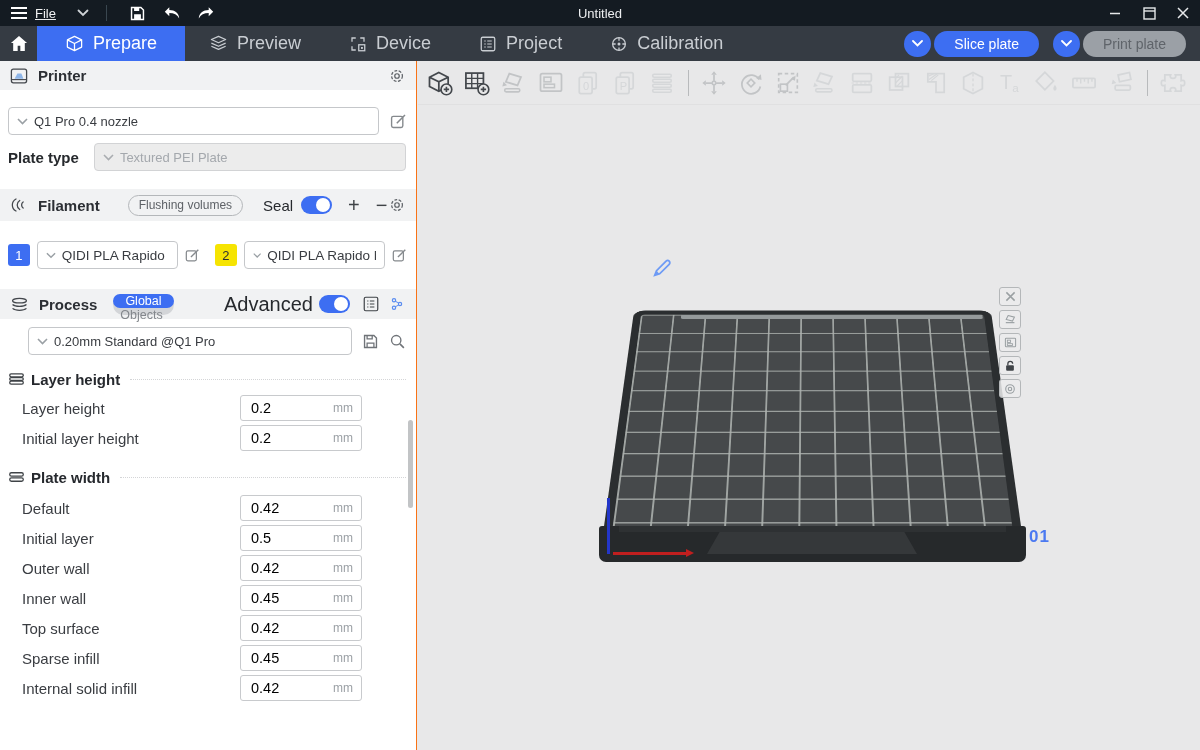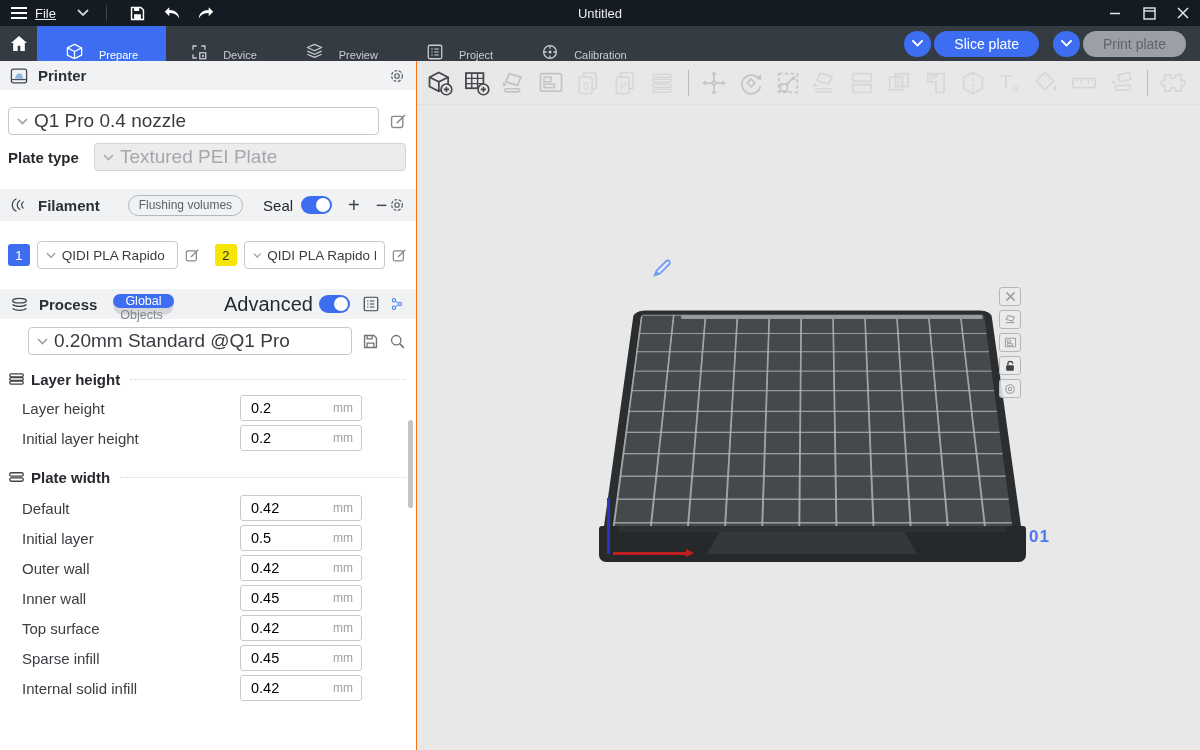--- a/index.html
+++ b/index.html
@@ -14,35 +14,35 @@
   .menu-btn .lbl { font-size:13px; color:#f0f1f2; }
   .tb-sep { width:1px; height:16px; background:#3a4750; margin:0 14px 0 6px; }
   .tb-ic { display:flex; align-items:center; justify-content:center; width:34px; height:100%; }
   .tb-title { position:absolute; left:0; right:0; text-align:center; font-size:13px; color:#eceef0; pointer-events:none; }
   .tb-right { position:absolute; right:0; top:0; height:26px; display:flex; }
   .win-btn { width:34px; height:26px; display:flex; align-items:center; justify-content:center; }
 
   
   .navbar { position:absolute; left:0; top:26px; width:1200px; height:35px; background:#353b43; display:flex; align-items:stretch; }
   .home-btn { width:37px; display:flex; align-items:center; justify-content:center; }
-  .nav-tab { display:flex; align-items:flex-end; gap:15px; padding:0 24px; color:#c9cdd2; font-size:11px; }
+  .nav-tab { display:flex; align-items:center; gap:9px; padding:0 24px; color:#c9cdd2; font-size:18px; }
   .nav-tab.active { background:#3d6ef2; color:#fff; padding:0 28px; }
   .nav-spacer { flex:1; }
   .split-btn { display:flex; align-items:center; gap:3px; margin-right:14px; align-self:center; }
   .chev-pill { width:27px; height:26px; border-radius:13px; background:#3d6ef2; display:flex; align-items:center; justify-content:center; }
   .main-pill { height:26px; border-radius:13px; padding:0 20px; display:flex; align-items:center; font-size:14px; }
   .main-pill.blue { background:#3d6ef2; color:#fff; }
   .main-pill.grey { background:#9ba0a6; color:#5f646a; }
 
   
   .panel { position:absolute; left:0; top:61px; width:417px; height:689px; background:#ffffff; border-right:1px solid #f97316; overflow:hidden; }
   .sec-head { display:flex; align-items:center; background:#f1f2f3; height:29px; padding:0 10px; }
   .sec-head .ttl { font-size:15px; font-weight:600; color:#2c2f34; margin-left:10px; }
   .flexfill { flex:1; }
-  .combo { display:flex; align-items:center; height:28px; border:1px solid #c5c7ca; border-radius:4px; background:#fff; padding:0 8px; gap:6px; font-size:19px; color:#393c41; overflow:hidden; white-space:nowrap; }
+  .combo { display:flex; align-items:center; height:28px; border:1px solid #c5c7ca; border-radius:4px; background:#fff; padding:0 8px; gap:6px; font-size:13px; color:#393c41; overflow:hidden; white-space:nowrap; }
   .combo.disabled { background:#ececec; border-color:#d2d3d5; color:#a4a8ad; }
   .row { display:flex; align-items:center; }
   .pill-outline { border:1px solid #b4b7ba; border-radius:11px; height:21px; display:flex; align-items:center; padding:0 10px; font-size:12px; color:#5e6267; }
   .toggle { width:31px; height:18px; border-radius:9px; background:#3d6ef2; position:relative; }
   .toggle .knob { position:absolute; right:2px; top:2px; width:14px; height:14px; border-radius:50%; background:#fff; }
   .seg { background:#d3d5d8; border-radius:11px; height:21px; display:flex; align-items:center; }
   .seg .on { background:#3d6ef2; color:#fff; border-radius:11px; height:21px; display:flex; align-items:center; padding:0 12px; font-size:12.5px; }
   .seg .off { color:#83878c; font-size:12.5px; padding:0 10px 0 6px; }
   .slot-num { width:22px; height:22px; border-radius:3px; display:flex; align-items:center; justify-content:center; font-size:13px; }
   .ptabs { display:flex; align-items:flex-end; padding:0 12px; gap:0; margin-top:14px; }
@@ -159,35 +159,35 @@
     <div class="nav-tab active">
       <span>
           <svg width="19" height="19" viewBox="0 0 24 24">
             <path d="M12 3 21 7.5 12 12 3 7.5Z M3 7.5V16.5L12 21l9-4.5V7.5 M12 12v9" fill="none" stroke="#fff" stroke-width="1.6" stroke-linejoin="round"></path>
           </svg>
         </span>
       <span>Prepare</span>
     </div>
     <div class="nav-tab">
       <span>
+          <svg width="19" height="19" viewBox="0 0 24 24">
+            <path d="M12 3 21 7 12 11 3 7Z M21 11.5 12 15.5 3 11.5 M21 15.5 12 19.5 3 15.5" fill="none" stroke="#c9cdd2" stroke-width="1.6" stroke-linejoin="round"></path>
+          </svg>
+        </span>
+      <span>Preview</span>
+    </div>
+    <div class="nav-tab">
+      <span>
           <svg width="18" height="18" viewBox="0 0 24 24">
             <path d="M4 9V4h5M15 4h5v5M4 15v5h5" fill="none" stroke="#c9cdd2" stroke-width="1.7"></path>
             <rect x="13" y="13" width="8" height="8" fill="none" stroke="#c9cdd2" stroke-width="1.7"></rect>
             <rect x="16" y="16" width="2.5" height="2.5" fill="#c9cdd2"></rect>
           </svg>
         </span>
       <span>Device</span>
-    </div>
-    <div class="nav-tab">
-      <span>
-          <svg width="19" height="19" viewBox="0 0 24 24">
-            <path d="M12 3 21 7 12 11 3 7Z M21 11.5 12 15.5 3 11.5 M21 15.5 12 19.5 3 15.5" fill="none" stroke="#c9cdd2" stroke-width="1.6" stroke-linejoin="round"></path>
-          </svg>
-        </span>
-      <span>Preview</span>
     </div>
     <div class="nav-tab">
       <span>
           <svg width="18" height="18" viewBox="0 0 24 24">
             <rect x="3" y="3" width="18" height="18" rx="2" fill="none" stroke="#c9cdd2" stroke-width="1.7"></rect>
             <path d="M7 8h2M11 8h6M7 12h2M11 12h6M7 16h2M11 16h6" stroke="#c9cdd2" stroke-width="1.5"></path>
           </svg>
         </span>
       <span>Project</span>
     </div>

